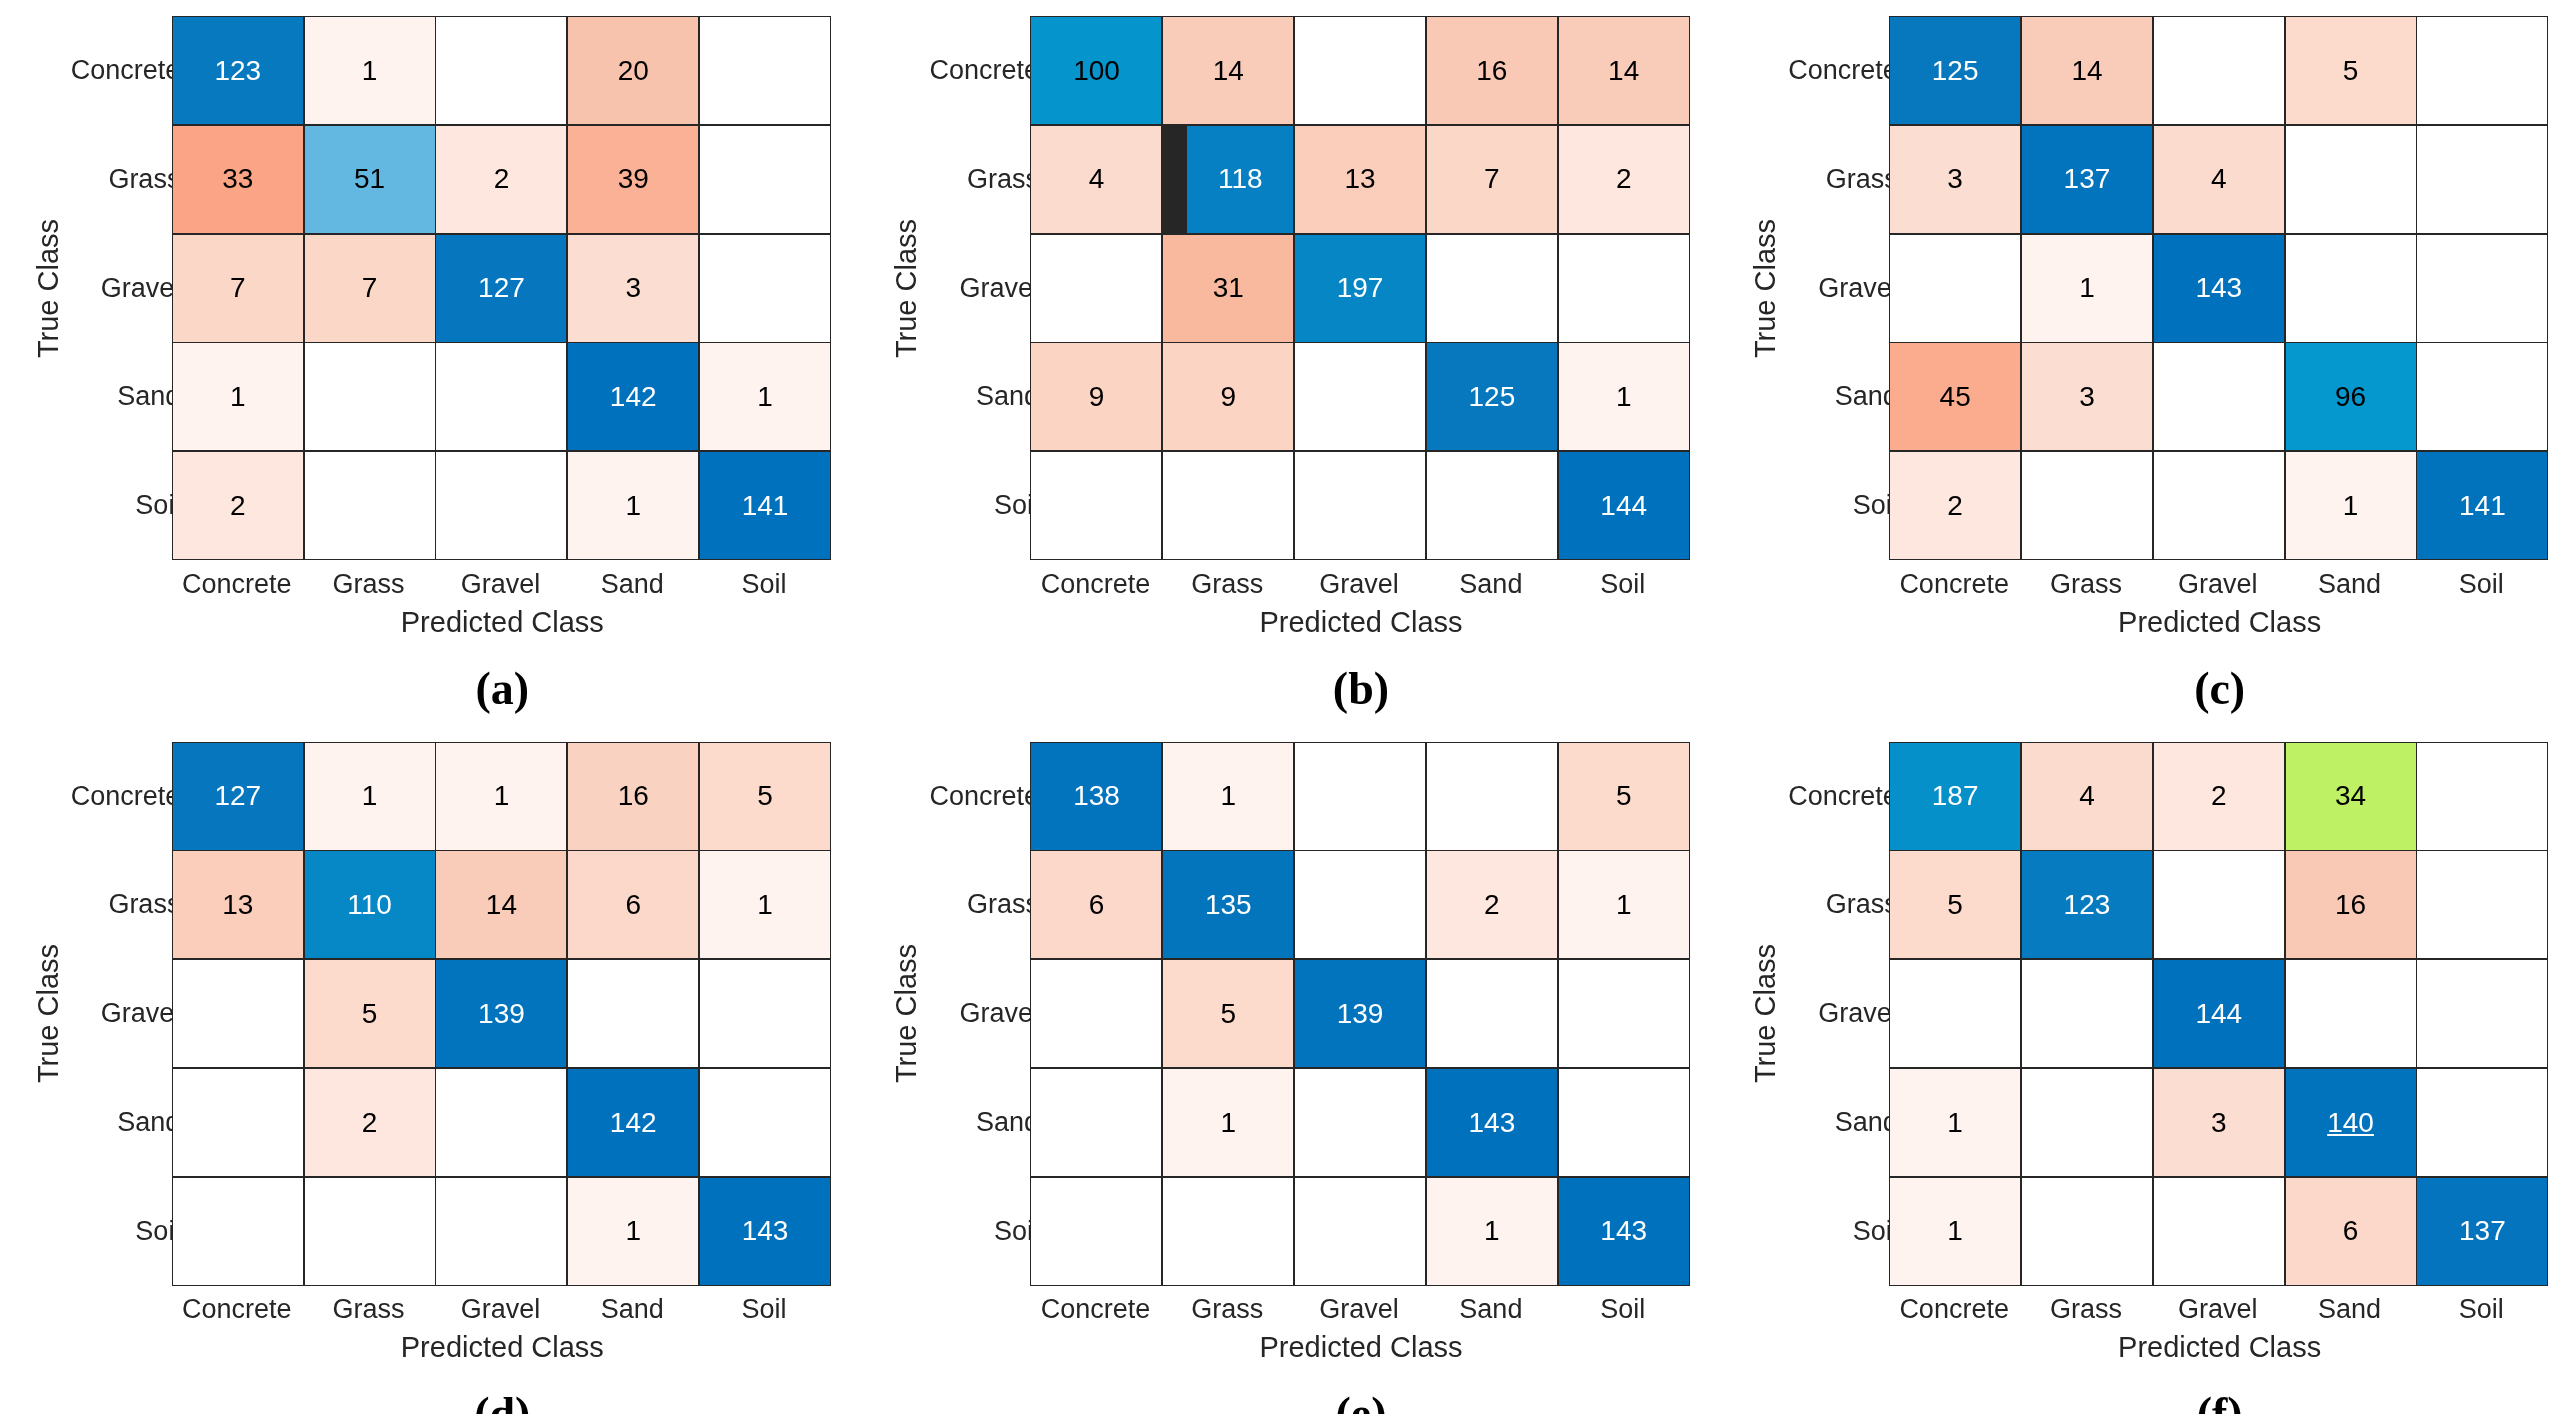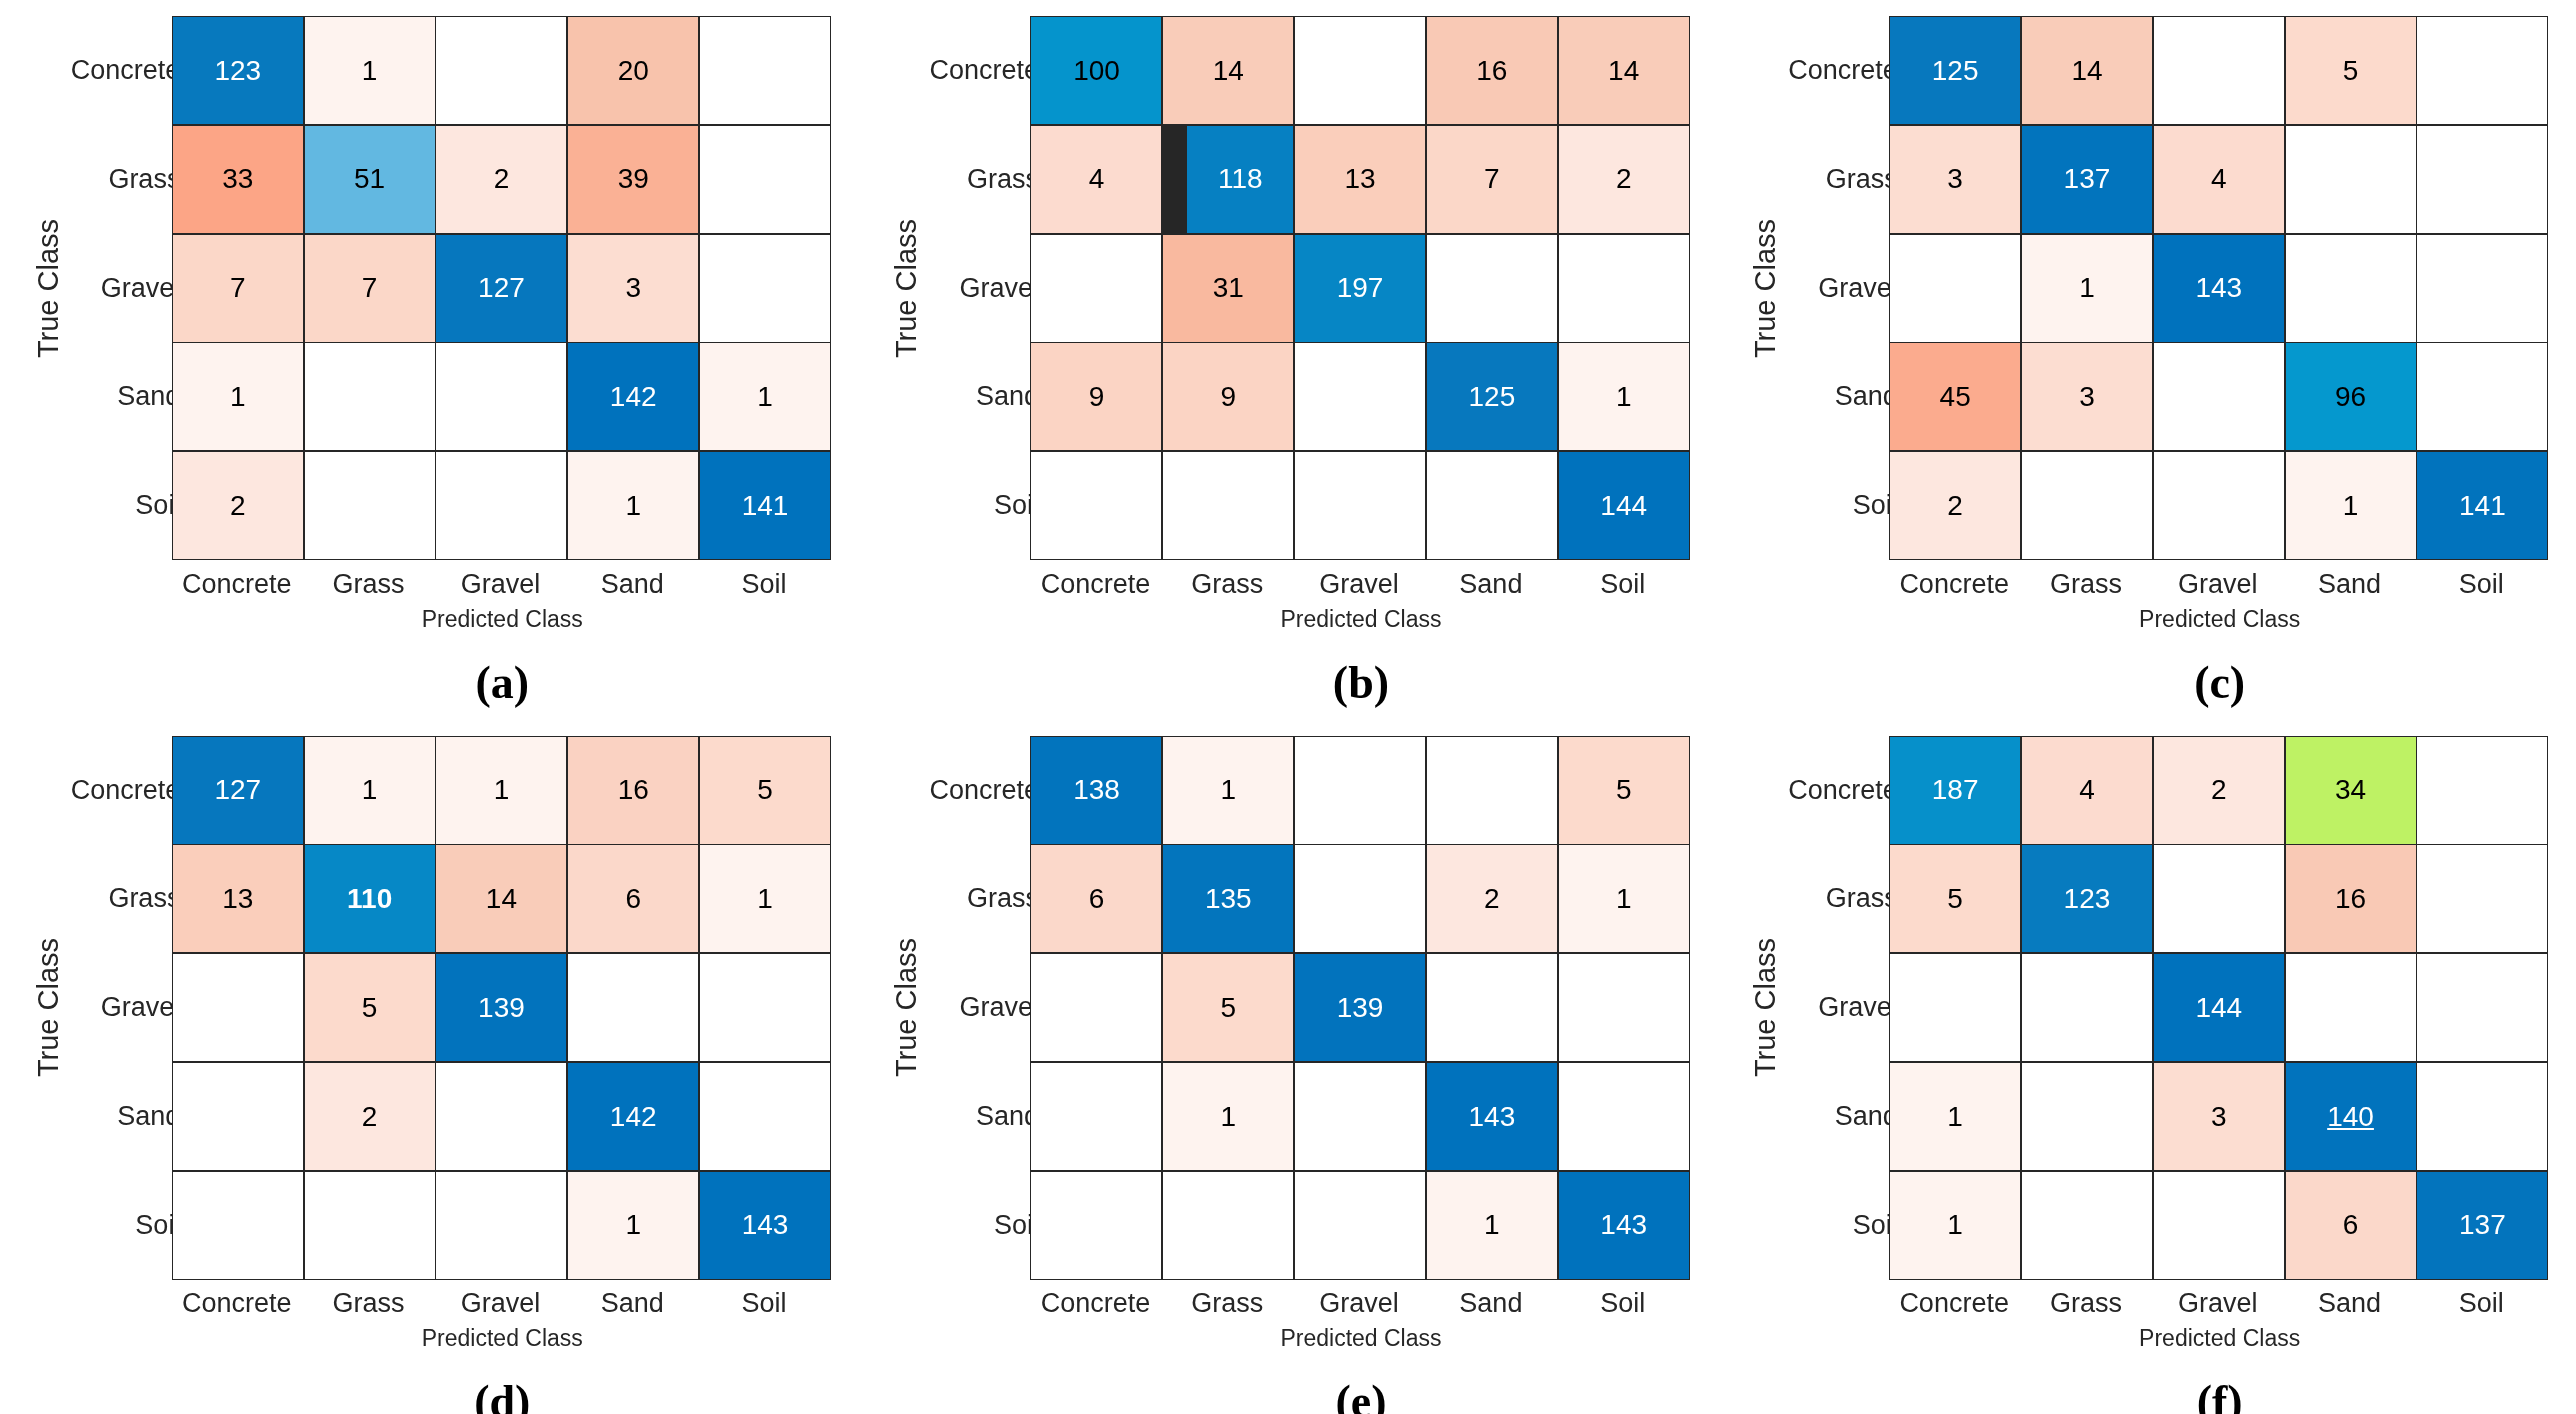--- a/index.html
+++ b/index.html
@@ -46,21 +46,21 @@
   .xtick-row{
     display:grid;grid-template-columns:repeat(5,130px);gap:1.8px;
     margin-left:146px;margin-top:8.5px;
   }
   .xtick{
     display:flex;align-items:flex-start;justify-content:center;
     font-size:27px;color:#262626;
   }
   .xlabel{
     margin-left:146px;width:661px;text-align:center;
-    font-size:23px;color:#262626;margin-top:6px;
+    font-size:29px;color:#262626;margin-top:6px;
   }
   .caption{
     margin-left:146px;width:661px;text-align:center;
     font-family:"Liberation Serif","DejaVu Serif",serif;
     font-size:46px;font-weight:700;color:#000000;
     margin-top:23px;
   }
 </style>
 </head>
 <body>
@@ -228,21 +228,21 @@
           <div class="ytick">Sand</div>
           <div class="ytick">Soil</div>
         </div>
         <div class="matrix-grid">
           <div class="cell" style="background: rgb(6, 119, 190); color: rgb(255, 255, 255);">127</div>
           <div class="cell" style="background: rgb(254, 243, 239); color: rgb(0, 0, 0);">1</div>
           <div class="cell" style="background: rgb(254, 243, 239); color: rgb(0, 0, 0);">1</div>
           <div class="cell" style="background: rgb(250, 210, 194); color: rgb(0, 0, 0);">16</div>
           <div class="cell" style="background: rgb(252, 218, 204); color: rgb(0, 0, 0);">5</div>
           <div class="cell" style="background: rgb(250, 206, 187); color: rgb(0, 0, 0);">13</div>
-          <div class="cell" style="background: rgb(6, 136, 198); color: rgb(255, 255, 255); font-weight: bold;">110</div>
+          <div class="cell" style="background: rgb(6, 136, 198); color: rgb(255, 255, 255);">110</div>
           <div class="cell" style="background: rgb(249, 204, 185); color: rgb(0, 0, 0);">14</div>
           <div class="cell" style="background: rgb(251, 216, 202); color: rgb(0, 0, 0);">6</div>
           <div class="cell" style="background: rgb(254, 243, 239); color: rgb(0, 0, 0);">1</div>
           <div class="cell"></div>
           <div class="cell" style="background: rgb(252, 218, 204); color: rgb(0, 0, 0);">5</div>
           <div class="cell" style="background: rgb(2, 115, 189); color: rgb(255, 255, 255);">139</div>
           <div class="cell"></div>
           <div class="cell"></div>
           <div class="cell"></div>
           <div class="cell" style="background: rgb(253, 231, 223); color: rgb(0, 0, 0);">2</div>

